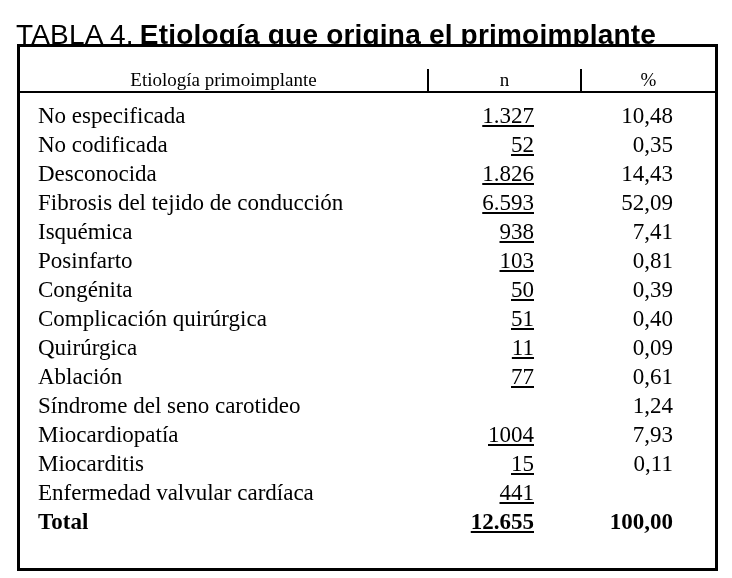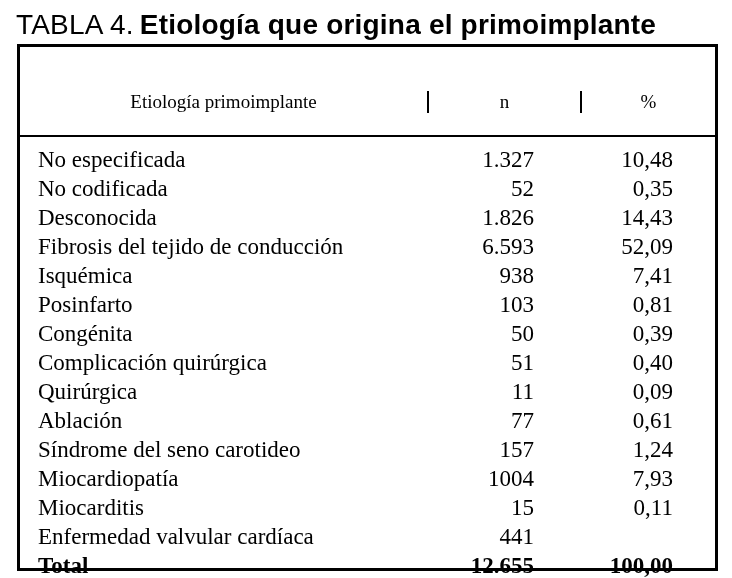--- a/index.html
+++ b/index.html
@@ -8,21 +8,21 @@
     width: 732px;
     height: 578px;
     position: relative;
     overflow: hidden;
     color: #000000;
   }
 
   .caption {
     position: absolute;
     left: 16px;
-    top: 9px;
+    top: 19px;
     font-family: "Liberation Sans", sans-serif;
     font-size: 28px;
     font-weight: 400;
     white-space: nowrap;
     letter-spacing: 0.2px;
   }
   .caption .caption-bold {
     font-weight: 700;
     margin-left: 6px;
   }
@@ -37,22 +37,21 @@
     background: #ffffff;
     display: flex;
     flex-direction: column;
     font-family: "Liberation Serif", serif;
   }
 
   .thead {
     flex: 0 0 46px;
     display: flex;
     border-bottom: 2px solid #000000;
-    align-items: flex-start;
-    margin-top: 44px;
+    align-items: flex-end;
   }
   .th {
     display: flex;
     align-items: center;
     justify-content: center;
     font-size: 19px;
     font-weight: 400;
   }
   .col-label { width: 407px; }
   .col-n     { width: 153px; }
@@ -64,21 +63,21 @@
     flex: 1;
     padding-top: 8px;
   }
   .tr {
     display: flex;
     line-height: 29px;
     font-size: 23px;
   }
   .td { display: block; }
   .td.col-label { padding-left: 18px; }
-  .td.col-n   { text-align: right; padding-right: 46px; }
+  .td.col-n   { text-align: right; padding-right: 46px; text-decoration: underline; }
   .td.col-pct { text-align: right; padding-right: 42px; }
   .tr.total { font-weight: 700; }
 </style>
 </head>
 <body>
 
 <h1 class="caption">
   <span>TABLA 4.</span><span class="caption-bold">Etiología que origina el primoimplante</span>
 </h1>
 
@@ -144,21 +143,20 @@
   </div>
 
   <div class="tr">
     <div class="td col-label">Ablación</div>
     <div class="td col-n">77</div>
     <div class="td col-pct">0,61</div>
   </div>
 
   <div class="tr">
     <div class="td col-label">Síndrome del seno carotideo</div>
-    <div class="td col-n">157</div>
     <div class="td col-pct">1,24</div>
   </div>
 
 
   <div class="tr">
     <div class="td col-label">Miocardiopatía</div>
     <div class="td col-n">1004</div>
     <div class="td col-pct">7,93</div>
   </div>
 

